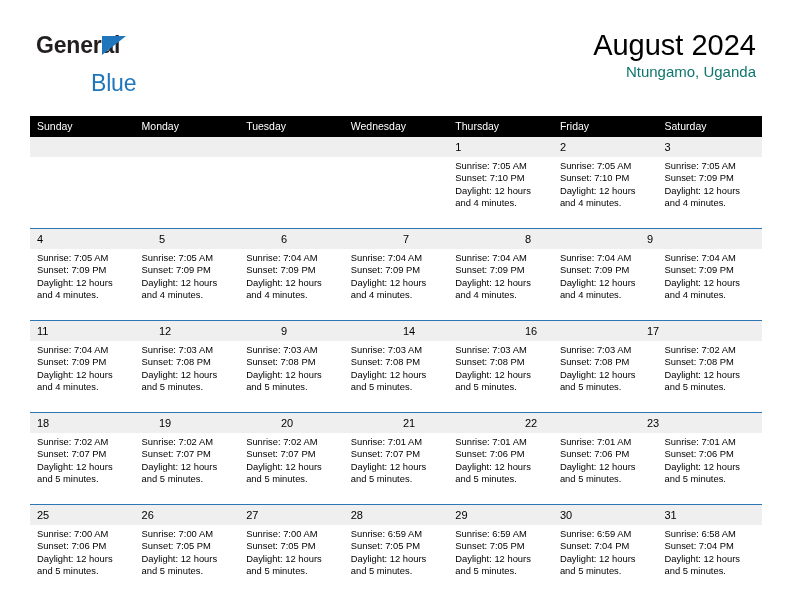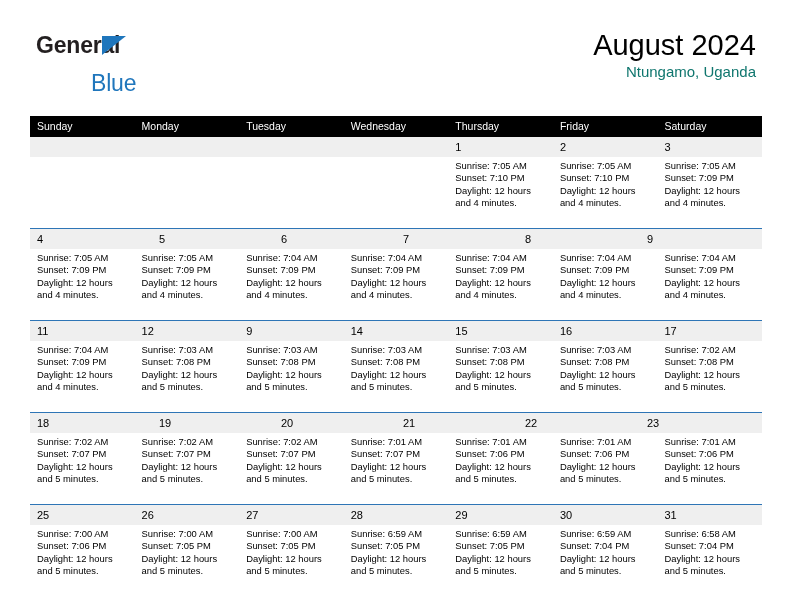--- a/index.html
+++ b/index.html
@@ -263,21 +263,20 @@
               <div class="info-line">and 4 minutes.</div>
             </div>
           </div>
         </div>
         <div class="week">
           <div class="week-dates">
             <div class="date-cell">11</div>
             <div class="date-cell">12</div>
             <div class="date-cell">9</div>
             <div class="date-cell">14</div>
-            <div class="date-cell">15</div>
             <div class="date-cell">16</div>
             <div class="date-cell">17</div>
           </div>
           <div class="week-bodies">
             <div class="body-cell">
               <div class="info-line">Sunrise: 7:04 AM</div>
               <div class="info-line">Sunset: 7:09 PM</div>
               <div class="info-line">Daylight: 12 hours</div>
               <div class="info-line">and 4 minutes.</div>
             </div>

